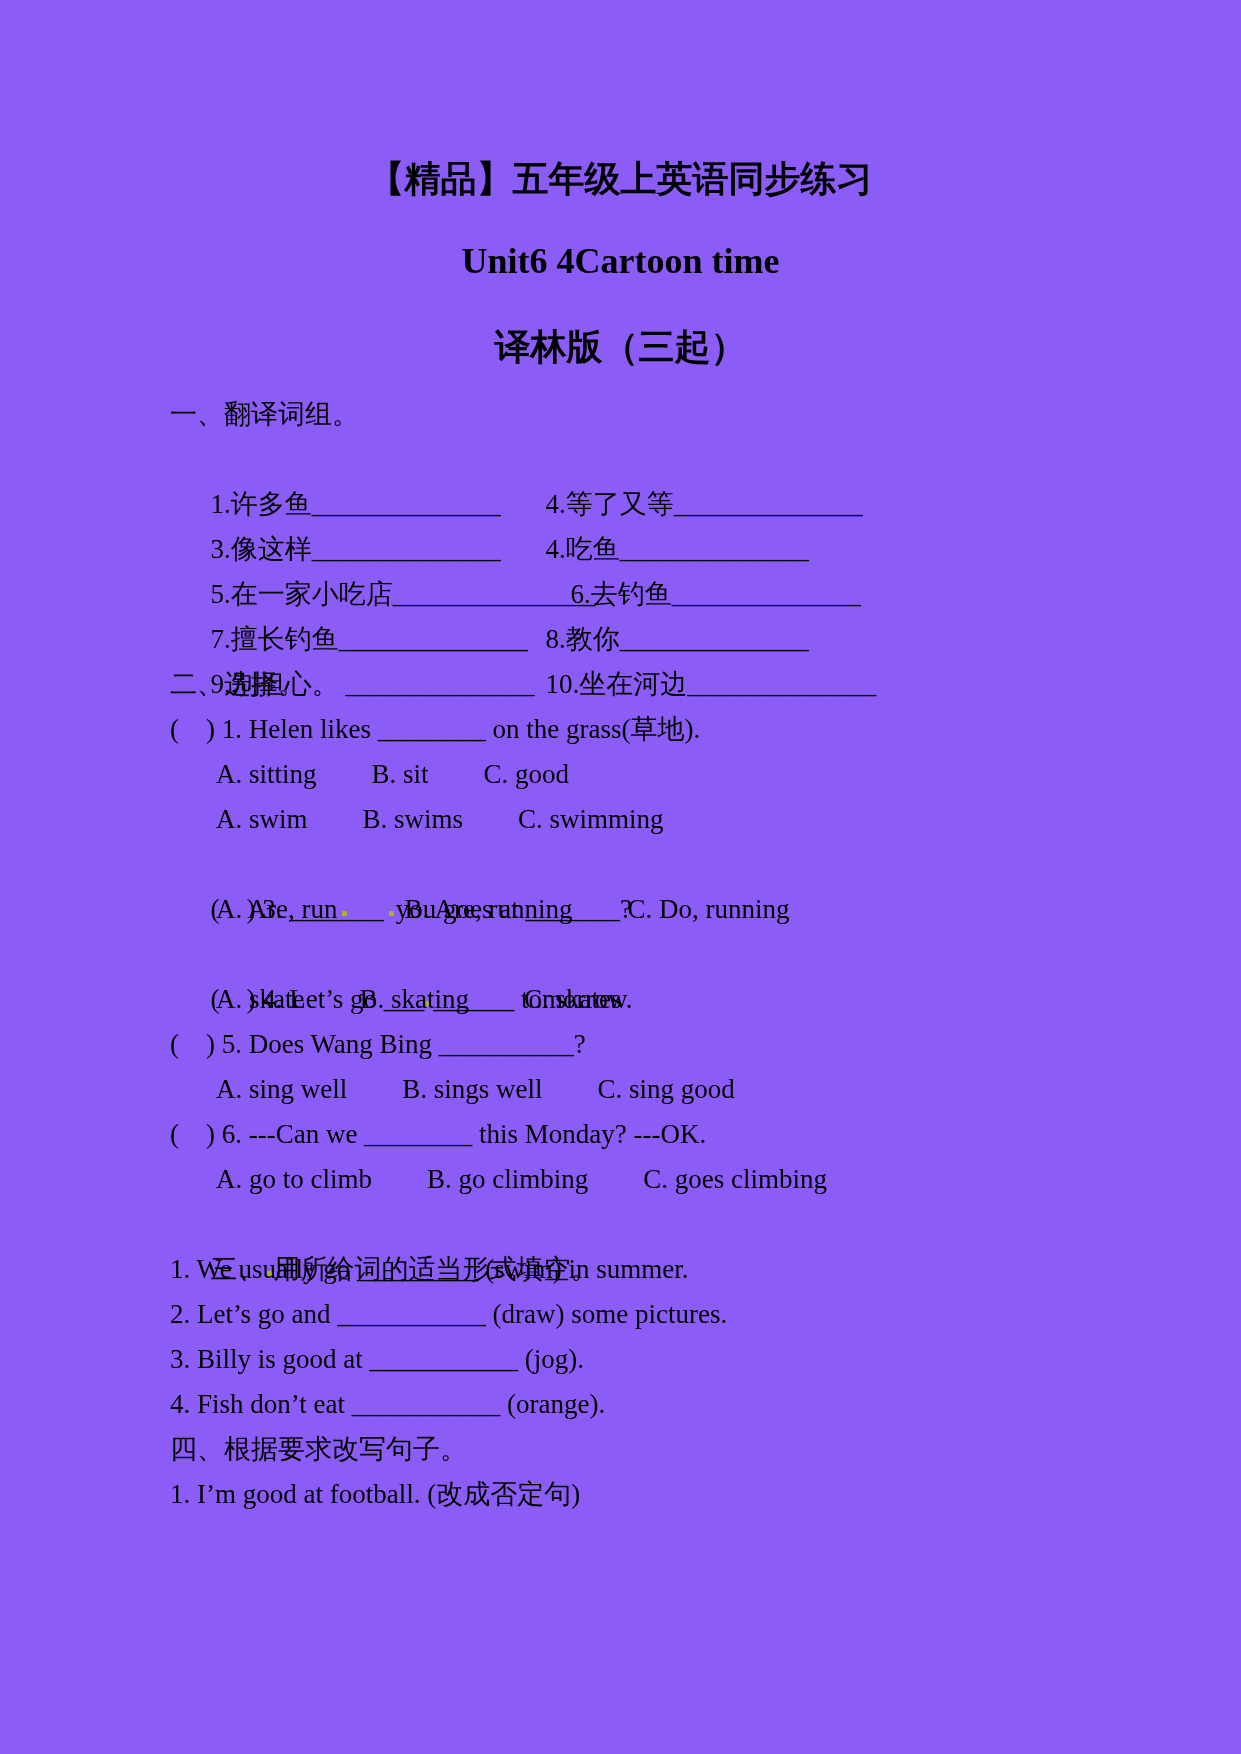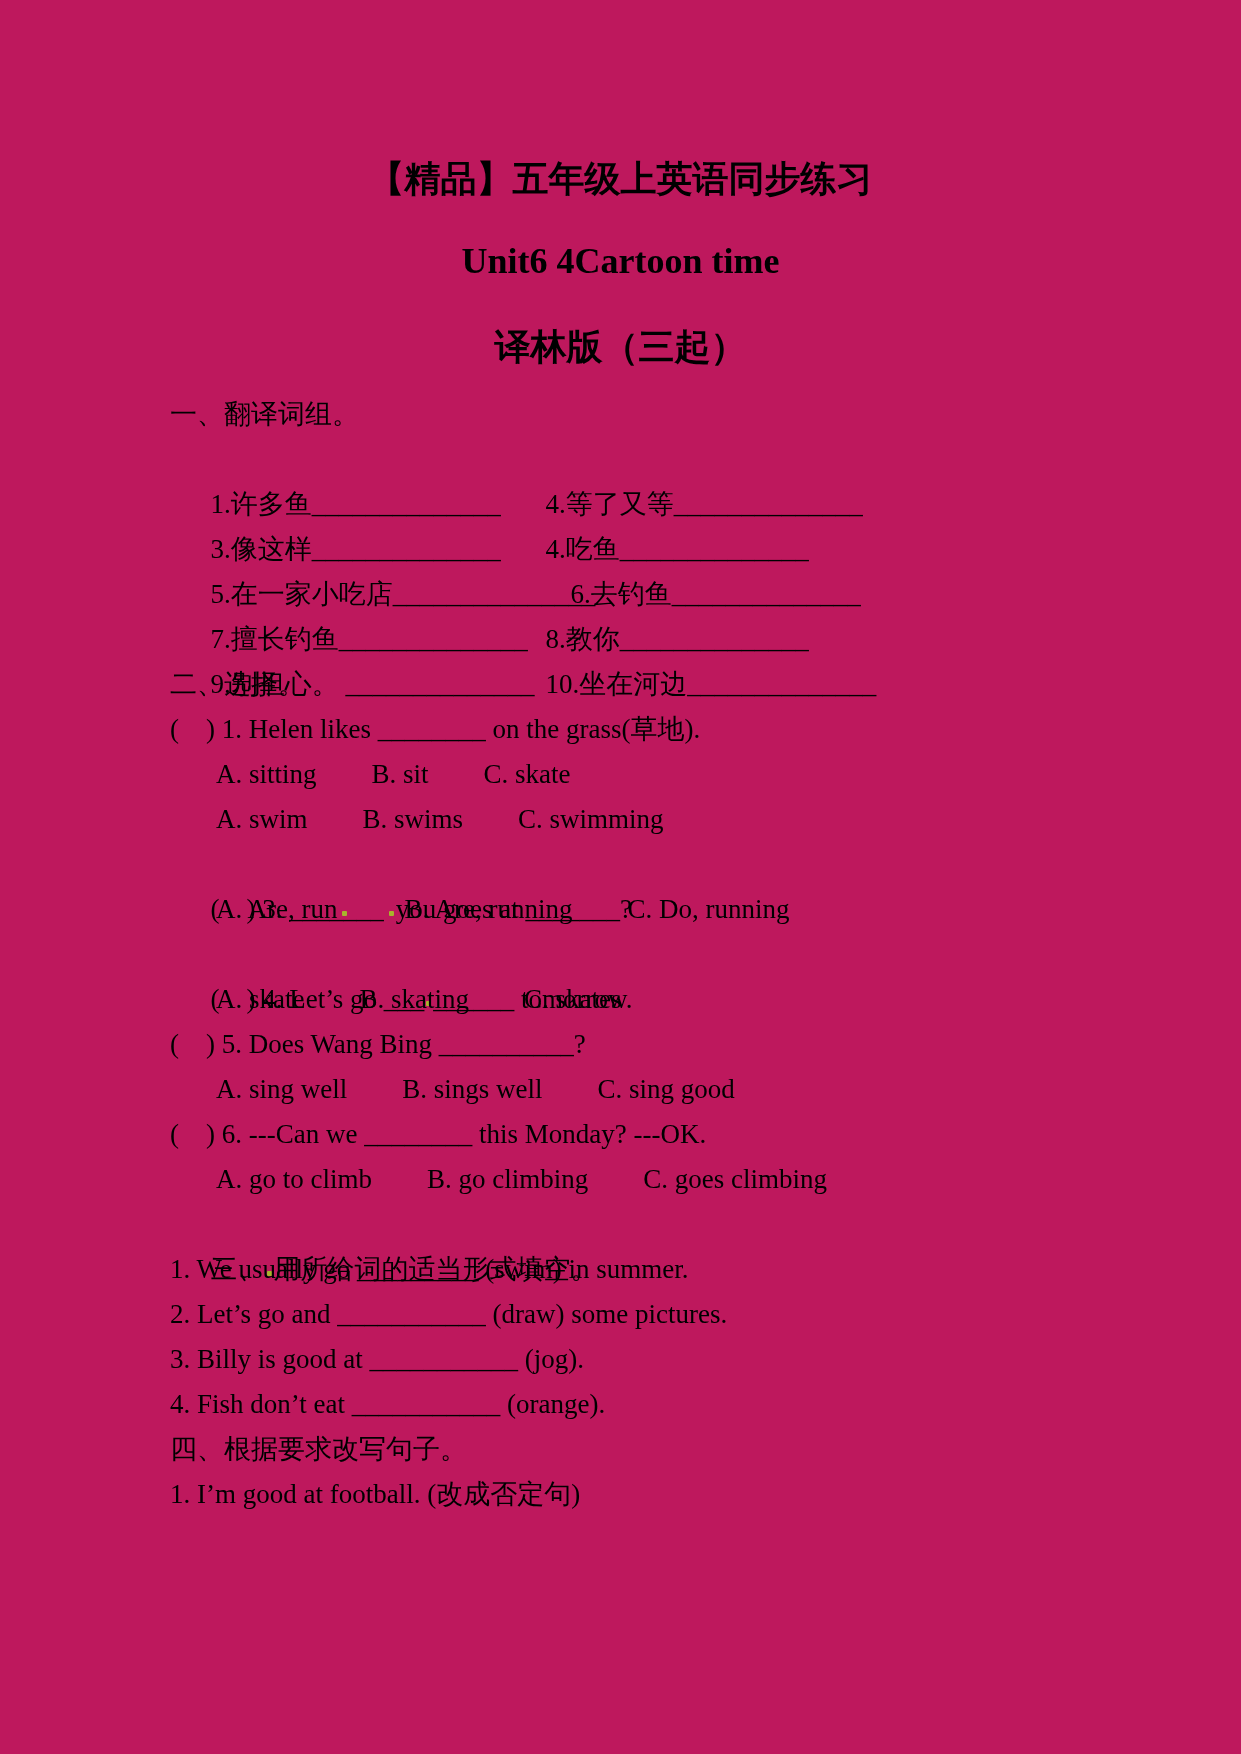--- a/index.html
+++ b/index.html
@@ -1,20 +1,20 @@
 <!DOCTYPE html>
 <html><head>
 <meta charset="utf-8">
 <style>
   html, body { margin: 0; padding: 0; background: #ffffff; }
   .page {
     position: relative;
     width: 1241px;
     height: 1754px;
-    background: #be185d;
+    background: #8b5cf6;
     color: #000000;
     font-family: "Liberation Serif", "DejaVu Serif", serif;
     font-size: 27px;
     overflow: hidden;
   }
   .title {
     position: absolute;
     left: 0;
     width: 100%;
     text-align: center;
@@ -81,21 +81,21 @@
     <div class="line">
       <span class="col1">9.别担心。 ______________</span><span>10.坐在河边______________</span>
     </div>
 
     <div class="line">二、选择。</div>
 
     <div class="line">(    ) 1. Helen likes ________ on the grass(草地).</div>
     <div class="line opts">
       <span>A. sitting</span>
       <span>B. sit</span>
-      <span>C. skate</span>
+      <span>C. good</span>
     </div>
 
     <div class="line opts">
       <span>A. swim</span>
       <span>B. swims</span>
       <span>C. swimming</span>
     </div>
 
     <div class="line">
       <span>(    ) 3. _______</span><span class="dot" style="background: rgb(169, 179, 44);"></span><span>you goes at _______?</span>

